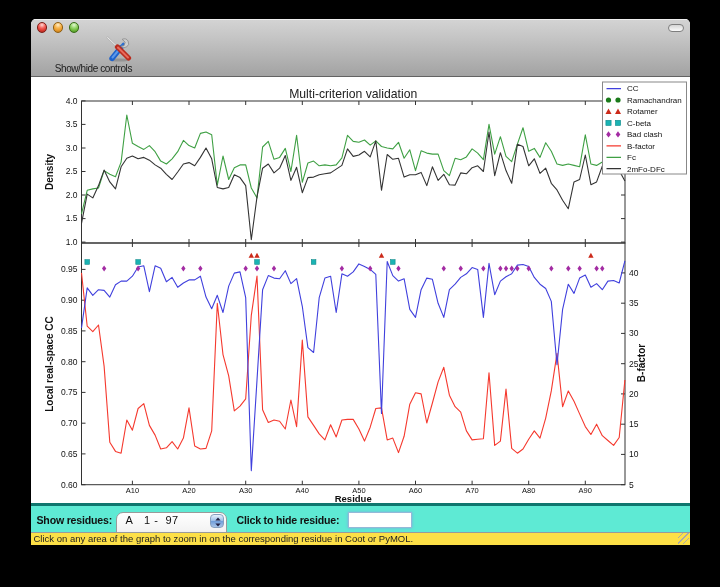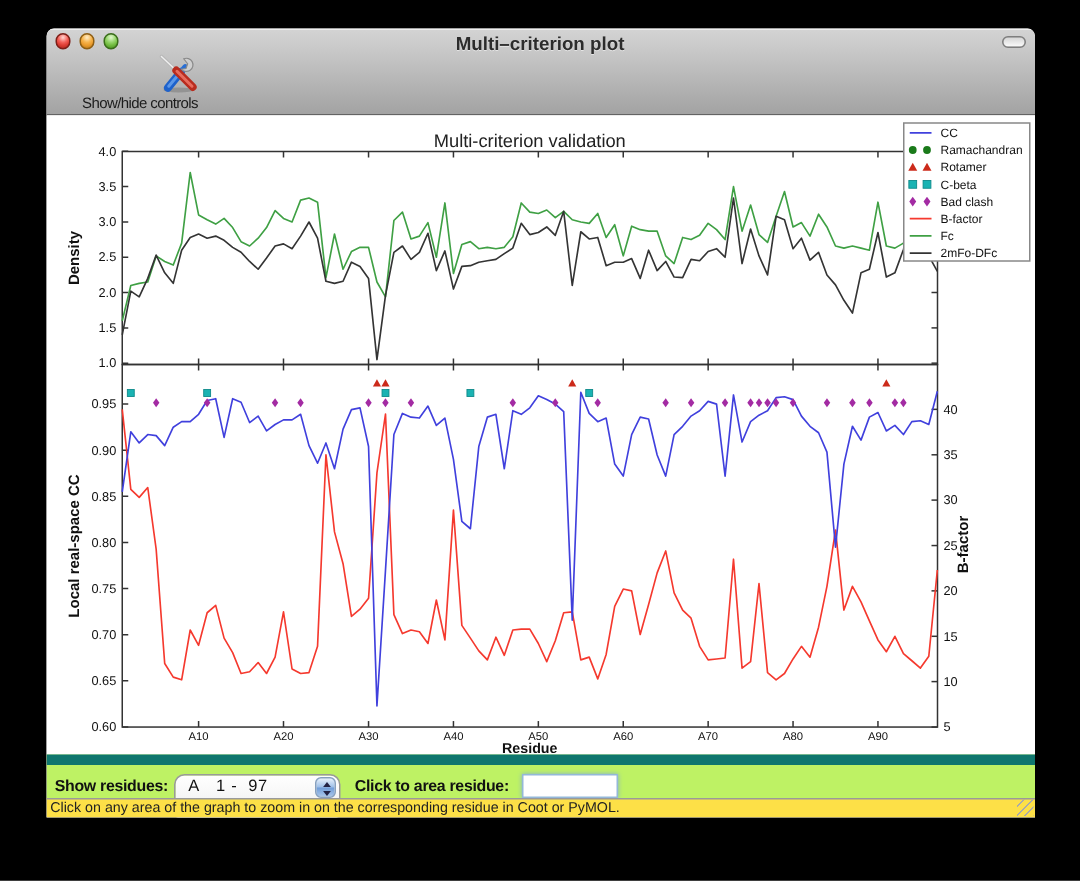--- a/index.html
+++ b/index.html
@@ -3,34 +3,33 @@
 html,body{margin:0;padding:0;background:#000;width:720px;height:587px;overflow:hidden}
 *{box-sizing:border-box}
 body{font-family:"Liberation Sans",sans-serif}
 #win{position:absolute;left:30.5px;top:19px;width:659px;height:525.5px;border-radius:5px 5px 0 0;background:#fff;overflow:hidden;box-shadow:0 10px 25px rgba(0,0,0,.7)}
 #tbar{position:absolute;left:0;top:0;width:659px;height:58px;background:linear-gradient(#d4d4d4,#c6c6c6 30%,#aaaaaa 85%,#a3a3a3);border-bottom:1px solid #636363;border-radius:5px 5px 0 0}
 #tbar:before{content:"";position:absolute;left:0;top:0;right:0;height:1px;background:#eee;border-radius:5px 5px 0 0}
 #title{position:absolute;left:100px;right:100px;top:0.5px;height:18px;text-align:center;font-size:12.5px;font-weight:bold;color:#2c2c2c;line-height:18px;text-shadow:0 1px 0 rgba(255,255,255,.5)}
 #loz{position:absolute;right:6px;top:5px;width:15.5px;height:7.5px;border:1px solid #7e7e7e;border-radius:5px;background:linear-gradient(#d5d5d5,#fbfbfb)}
 .tbi{position:absolute;text-align:right;font-size:10px;letter-spacing:-0.4px;color:#1c1c1c;white-space:nowrap}
 #fig{position:absolute;left:0;top:58px;width:659px;height:425.5px;background:#fff}
-#ctrl{position:absolute;left:0;top:483.5px;width:659px;height:29px;background:#bef264;border-top:7px solid #0f766e;font-size:10.6px}
+#ctrl{position:absolute;left:0;top:483.5px;width:659px;height:29px;background:#5eead4;border-top:3px solid #0f766e;font-size:10.6px}
 #stat{position:absolute;left:0;top:512.5px;width:659px;height:13px;background:#fde047;border-top:1px solid #9a9a9a;font-size:9.5px;color:#222;line-height:12.5px;padding-left:3px}
 .lbl{position:absolute;font-weight:bold;color:#111;letter-spacing:-0.2px}
 #pop{position:absolute;left:85px;top:6.5px;width:111px;height:32px;border:1px solid #9a9a9a;border-radius:7px;background:linear-gradient(#ffffff,#f4f4f4 55%,#dadada);font-size:11px;line-height:15.5px;padding-left:9px;color:#111;letter-spacing:0.5px}
 #pop .arr{position:absolute;right:2px;top:0.5px;width:14px;height:14px;border-radius:4px;background:linear-gradient(#e8f1fc,#9dbfe8 48%,#6f9cd8 52%,#a9c6ea);border:0.5px solid #86a0bf}
 #tf{position:absolute;left:317.5px;top:6px;width:63.5px;height:16.5px;background:#fff;border:1px solid #94b8d8;box-shadow:0 0 3px #7faadc}
 .grip{position:absolute;right:1px;bottom:1px;width:11px;height:11px;background:repeating-linear-gradient(135deg,transparent 0 3px,#aaa 3px 4px)}
 </style></head><body>
 <div id="win">
  <div id="tbar">
   <div style="position:absolute;left:6.1px;top:3.4px;width:10.8px;height:10.8px;border-radius:50%;background:radial-gradient(circle at 50% 22%,#ffd9d5 0%,#f4615a 40%,#dd3d33 65%,#aa241c 100%);border:0.5px solid #7d1f18"></div>
       <div style="position:absolute;left:22.1px;top:3.4px;width:10.8px;height:10.8px;border-radius:50%;background:radial-gradient(circle at 50% 22%,#ffeeca 0%,#f6b44d 40%,#eb9c2d 65%,#b3761a 100%);border:0.5px solid #8f5f14"></div>
       <div style="position:absolute;left:38.1px;top:3.4px;width:10.8px;height:10.8px;border-radius:50%;background:radial-gradient(circle at 50% 22%,#e4f8d2 0%,#96d56b 40%,#71bb3e 65%,#478a20 100%);border:0.5px solid #3a6d1a"></div>
-  <div id="title">Multi–criterion plot</div>
   <div id="loz"></div>
   <div class="tbi" style="left:-8.5px;top:17px;width:110px"><svg width="26" height="26" viewBox="0 0 26 26">
 <g stroke-linecap="round">
 <ellipse cx="13" cy="24" rx="10" ry="1.6" fill="rgba(60,60,60,0.25)"></ellipse>
 <line x1="6" y1="22.5" x2="14.5" y2="12" stroke="#1e62cc" stroke-width="5.4"></line>
 <line x1="6.5" y1="21.5" x2="14" y2="12.5" stroke="#5c97e8" stroke-width="2"></line>
 <line x1="14.5" y1="12" x2="17.5" y2="8.5" stroke="#2a6fd4" stroke-width="3.6"></line>
 <path d="M16.5 3.2 a4.4 4.4 0 1 1 -1.6 6.9 l3.1 -0.4 l1.1 -3.2 Z" fill="#cfcfcf" stroke="#8a8a8a" stroke-width="0.8"></path>
 <line x1="1.6" y1="1.6" x2="10.8" y2="10.3" stroke="#b9b9b9" stroke-width="2.4"></line>
 <line x1="1.6" y1="1.6" x2="10.8" y2="10.3" stroke="#efefef" stroke-width="0.9"></line>
@@ -206,16 +205,16 @@
         <text x="596.0" y="83.1" style="font-size:8px;text-anchor:start;font-weight:normal" fill="#111">Fc</text>
         <text x="596.0" y="94.5" style="font-size:8px;text-anchor:start;font-weight:normal" fill="#111">2mFo-DFc</text>
       </svg>
     </div>
  <div id="ctrl">
    <span class="lbl" style="left:6px;top:8px">Show residues:</span>
    <div id="pop">A&nbsp;&nbsp;&nbsp;1&nbsp;-&nbsp;&nbsp;97<span class="arr"><svg width="14" height="14" viewBox="0 0 14 14">
             <path d="M7 2.4 L9.6 5.6 L4.4 5.6 Z" fill="#224"></path>
             <path d="M7 11.6 L9.6 8.4 L4.4 8.4 Z" fill="#224"></path>
           </svg></span></div>
-   <span class="lbl" style="left:206px;top:8px">Click to area residue:</span>
+   <span class="lbl" style="left:206px;top:8px">Click to hide residue:</span>
    <div id="tf"></div>
  </div>
  <div id="stat">Click on any area of the graph to zoom in on the corresponding residue in Coot or PyMOL.<div class="grip"></div></div>
 </div>
 </body></html>

